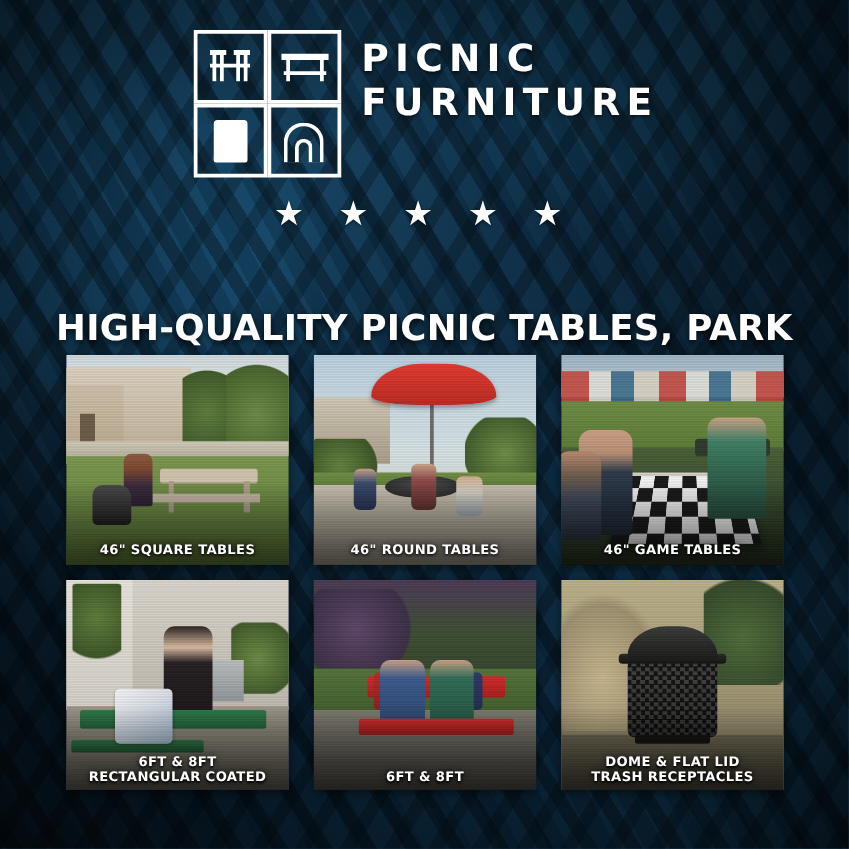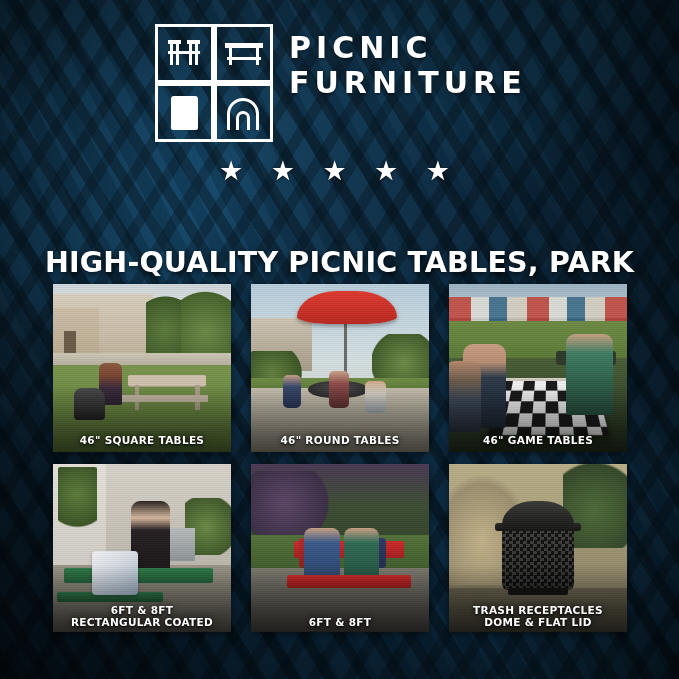--- a/index.html
+++ b/index.html
@@ -533,20 +533,20 @@
           <div class="p6-shrub"></div>
           <div class="p6-ground"></div>
           <div class="p6-body"></div>
           <div class="p6-brim"></div>
           <div class="p6-dome"></div>
           <div class="p6-base"></div>
           <div class="photo-grain"></div>
         </div>
         <div class="cap-shade"></div>
         <div class="cap two">
+          <div>DOME &amp; FLAT LID</div>
           <div>TRASH RECEPTACLES</div>
-          <div>DOME &amp; FLAT LID</div>
         </div>
       </div>
 
     </div>
   </div>
 </div>
 
 </body></html>

